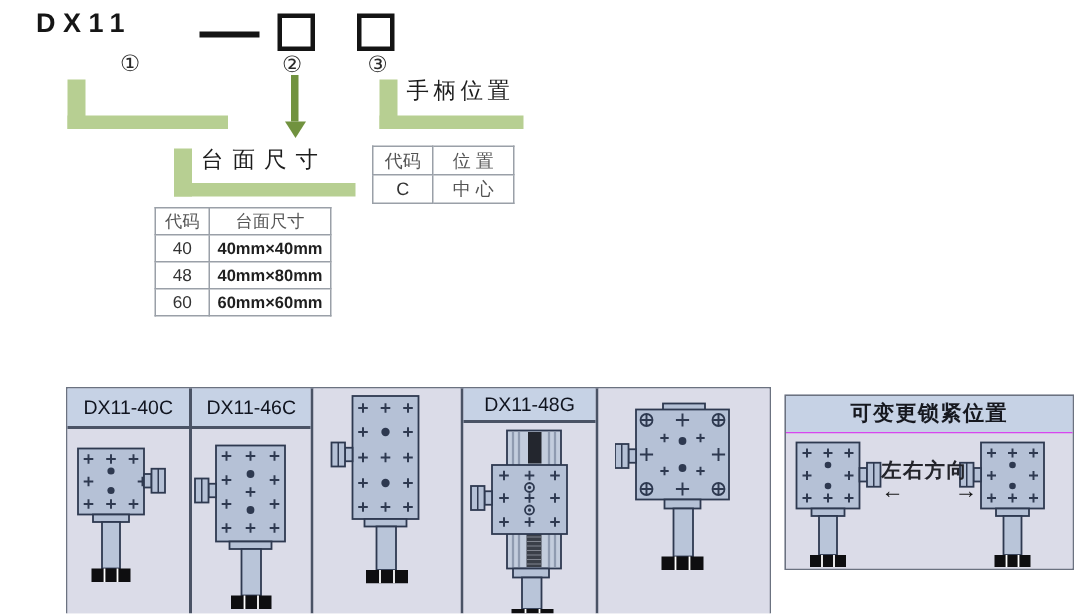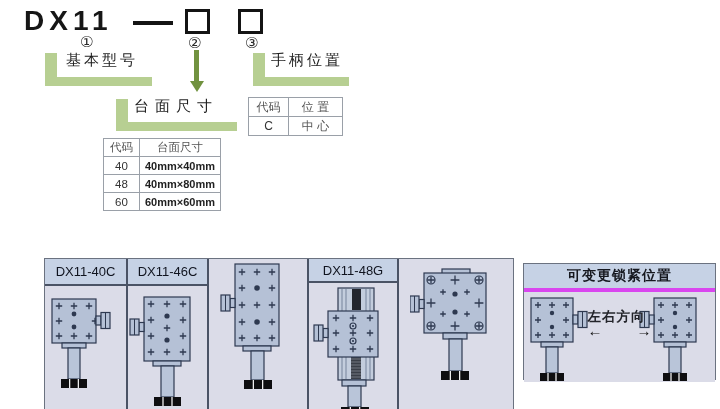--- a/index.html
+++ b/index.html
@@ -1,21 +1,21 @@
 <!DOCTYPE html>
 <html><head>
 <meta charset="utf-8">
 <style>
   html,body{margin:0;padding:0;background:#fff;}
   .canvas{position:relative;width:720px;height:409px;background:#ffffff;overflow:hidden;
           font-family:"Liberation Sans","DejaVu Sans",sans-serif;}
   .abs{position:absolute;}
 
   
-  .model-title{left:24px;top:5px;font-size:28px;font-weight:600;letter-spacing:5px;color:#161616;}
+  .model-title{left:24px;top:5px;font-size:18px;font-weight:600;letter-spacing:5px;color:#161616;}
   .dash{left:133px;top:21px;width:40px;height:4px;background:#141414;}
   .code-box{width:19px;height:19px;border:3px solid #141414;background:#fff;}
   .circ{font-size:15px;color:#2a2a2a;}
 
   
   .lbr{border-left:12px solid #b7cf92;border-bottom:9px solid #b7cf92;}
   .biglabel{font-size:15px;color:#1d1d1d;letter-spacing:3px;font-weight:500;white-space:nowrap;}
   .garrow-stem{width:5px;background:#71923f;}
   .garrow-head{width:0;height:0;border-left:7px solid transparent;border-right:7px solid transparent;border-top:11px solid #71923f;}
 
@@ -31,21 +31,21 @@
   
   .panel{border:1px solid #6b7280;background:#dbdce8;box-sizing:border-box;margin-top:25px;}
   .prod-grid{display:flex;width:100%;height:100%;}
   .prod-col{display:flex;flex-direction:column;border-right:2px solid #4a5365;box-sizing:border-box;}
   .prod-col:last-child{border-right:none;}
   .prod-head{height:25px;background:#c6d2e5;border-bottom:2px solid #4a5365;display:flex;
      align-items:center;justify-content:center;font-size:13px;color:#10141f;font-weight:500;}
   .prod-body{flex:1;background:#dbdce8;display:flex;justify-content:center;align-items:flex-start;}
 
   
-  .lock-head{height:24px;background:#c6d2e5;border-bottom:4px solid #d946ef;display:flex;
+  .lock-head{height:24px;background:#c6d2e5;border-bottom:1px solid #d946ef;display:flex;
      align-items:center;justify-content:center;font-family:"Liberation Serif","DejaVu Serif",serif;
      font-size:14px;font-weight:700;color:#16181f;letter-spacing:1px;}
   .lock-body{position:relative;height:90px;background:#dbdce8;}
   .dir-label{font-family:"Liberation Serif","DejaVu Serif",serif;font-size:13.5px;font-weight:700;
      color:#23242a;letter-spacing:1px;white-space:nowrap;}
   .dir-arrows{display:flex;justify-content:space-between;width:64px;font-size:15px;color:#111;line-height:10px;}
 </style>
 </head>
 <body>
 
@@ -53,21 +53,20 @@
 
   <div class="abs model-title">DX11</div>
   <div class="abs dash"></div>
   <div class="abs code-box" style="left:185px;top:9px;"></div>
   <div class="abs code-box" style="left:238px;top:9px;"></div>
   <div class="abs circ" style="left:80px;top:33px;">①</div>
   <div class="abs circ" style="left:188px;top:34px;">②</div>
   <div class="abs circ" style="left:245px;top:34px;">③</div>
 
   <div class="abs lbr" style="left:45px;top:53px;width:95px;height:24px;"></div>
-  <div class="abs biglabel" style="left:66px;top:51px;">基本型号</div>
 
   <div class="abs garrow-stem" style="left:194px;top:50px;height:31px;"></div>
   <div class="abs garrow-head" style="left:190px;top:81px;"></div>
 
   <div class="abs lbr" style="left:253px;top:53px;width:84px;height:24px;"></div>
   <div class="abs biglabel" style="left:271px;top:51px;">手柄位置</div>
 
   <div class="abs lbr" style="left:116px;top:99px;width:109px;height:23px;"></div>
   <div class="abs biglabel" style="left:134px;top:97px;letter-spacing:6px;">台面尺寸</div>
 

